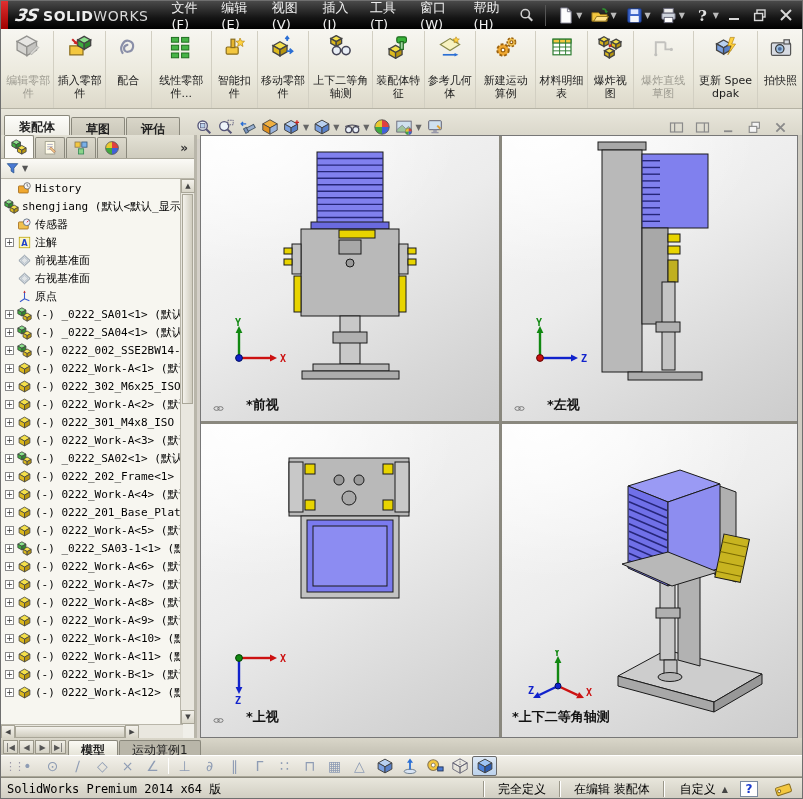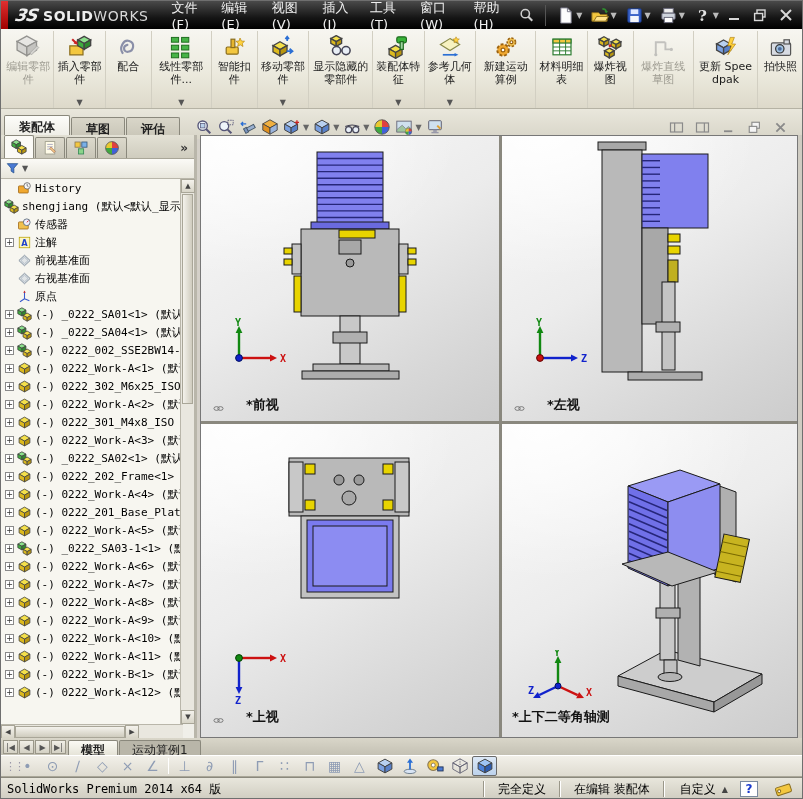--- a/index.html
+++ b/index.html
@@ -24,21 +24,21 @@
   .qa-btn .icn { width:19px; height:19px; }
   .qa-caret { color:#bbb; font-size:8px; margin:0 3px 0 1px; }
   #win-controls { display:flex; margin-left:auto; margin-right:8px; gap:6px; align-items:center;}
   .win-btn { width:20px; height:16px; display:flex; align-items:center; justify-content:center; color:#d8d8d8; font-size:13px; }
   .win-btn svg { width:16px; height:14px; }
 
   
   #ribbon { position:absolute; left:0; top:28px; width:803px; height:80px;
     background:linear-gradient(#f7f6f1,#eceade 55%,#ddd9ca); border-bottom:1px solid #b5b2a4; display:flex; align-items:stretch; padding:2px 0 0 2px;}
   .rb-btn { min-width:46px; max-width:64px; display:flex; flex-direction:column; align-items:center; justify-content:flex-start;
-    padding:4px 3px 1px 3px; border-right:1px solid #d2cfc2; text-align:center; }
+    padding:4px 3px 1px 3px; border-right:1px solid #d2cfc2; text-align:center;gap:14px; }
   .rb-btn .icn { width:24px; height:24px; flex:none; margin-bottom:1px;}
   .rb-label { font-size:11px; line-height:13px; color:#1c1c1c; word-break:break-all; }
   .rb-btn.disabled .rb-label { color:#9e9c92; }
   .rb-btn.disabled .icn { filter:grayscale(1) opacity(.55); }
   .rb-caret { font-size:8px; color:#555; margin-top:auto; }
 
   
   #tabrow { position:absolute; left:0; top:108px; width:803px; height:30px;
     background:linear-gradient(#e9e7dc,#d8d5c8); display:flex; align-items:flex-end; }
   #cmdtabs { display:flex; align-items:flex-end; height:26px; padding-left:3px; }
@@ -312,21 +312,21 @@
             <g transform="translate(1 0) scale(0.5)" stroke="#444" stroke-width="2.2">
               <polygon points="10,1 19,6 10,11 1,6" fill="#f4e04a"></polygon>
               <polygon points="1,6 10,11 10,19 1,14" fill="#ddba1e"></polygon>
               <polygon points="19,6 10,11 10,19 19,14" fill="#b8960f"></polygon>
             </g>
             <circle cx="6.3" cy="13" r="3.4" fill="#e8eef6" stroke="#445" stroke-width="1.3"></circle>
             <circle cx="14.2" cy="13" r="3.4" fill="#e8eef6" stroke="#445" stroke-width="1.3"></circle>
             <path d="M9.7 13 h1" stroke="#445" stroke-width="1.3"></path>
           </svg>
         </span>
-        <span class="rb-label">显示隐藏的零部件</span>
+        <span class="rb-label">上下二等角轴测</span>
       </div>
       <div class="rb-btn">
         <span class="icn">
           <svg viewBox="0 0 20 20">
             <g transform="translate(2 8) scale(0.6)" stroke="#444" stroke-width="1.8333333333333335">
               <polygon points="10,1 19,6 10,11 1,6" fill="#f4e04a"></polygon>
               <polygon points="1,6 10,11 10,19 1,14" fill="#ddba1e"></polygon>
               <polygon points="19,6 10,11 10,19 19,14" fill="#b8960f"></polygon>
             </g>
             <rect x="9" y="1.5" width="8" height="5" rx="1.5" fill="#39b339" stroke="#1d6b1d"></rect>

